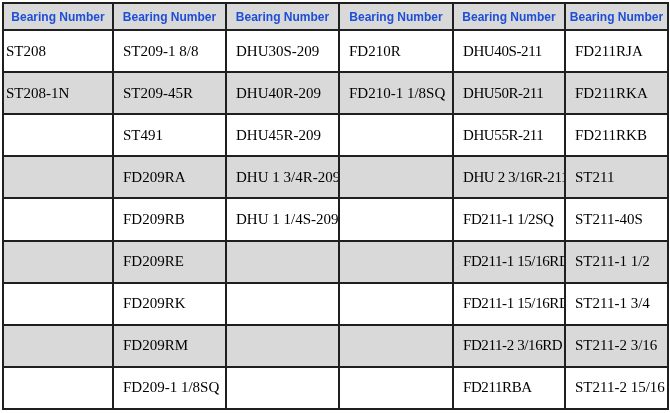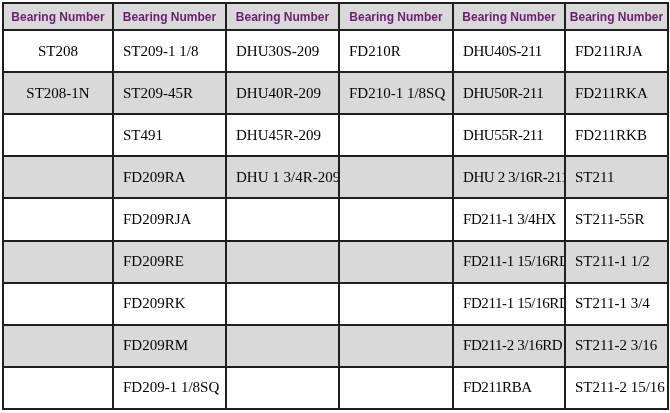--- a/index.html
+++ b/index.html
@@ -27,36 +27,35 @@
     border: 2px solid #1f1f1f;
     overflow: hidden;
     white-space: nowrap;
     box-sizing: border-box;
   }
   table.bearing-table th {
     background: #d9d9d9;
     font-family: "Liberation Sans", sans-serif;
     font-weight: bold;
     font-size: 12px;
-    color: #701a75;
+    color: #1d4ed8;
     text-align: center;
     height: 27px;
     padding: 0;
   }
   table.bearing-table td {
     font-size: 15px;
     color: #000000;
     background: #ffffff;
     padding: 0 2px 0 9px;
     height: 27px;
     vertical-align: middle;
     text-align: left;
   }
   table.bearing-table td.col-0 {
-    text-align: center;
     padding: 2px 2px;
   }
   table.bearing-table td.col-4 {
     letter-spacing: -0.4px;
   }
   table.bearing-table tbody tr.alt td {
     background: #d9d9d9;
   }
 </style>
 </head>
@@ -78,21 +77,21 @@
           <th>Bearing Number</th>
           <th>Bearing Number</th>
           <th>Bearing Number</th>
           <th>Bearing Number</th>
           <th>Bearing Number</th>
         </tr>
     </thead>
     <tbody id="table-body">
         <tr>
           <td class="col-0">ST208</td>
-          <td class="col-1">ST209-1 1/8</td>
+          <td class="col-1">ST209-1 8/8</td>
           <td class="col-2">DHU30S-209</td>
           <td class="col-3">FD210R</td>
           <td class="col-4">DHU40S-211</td>
           <td class="col-5">FD211RJA</td>
         </tr>
         <tr class="alt">
           <td class="col-0">ST208-1N</td>
           <td class="col-1">ST209-45R</td>
           <td class="col-2">DHU40R-209</td>
           <td class="col-3">FD210-1 1/8SQ</td>
@@ -110,25 +109,25 @@
         <tr class="alt">
           <td class="col-0"></td>
           <td class="col-1">FD209RA</td>
           <td class="col-2">DHU 1 3/4R-209</td>
           <td class="col-3"></td>
           <td class="col-4">DHU 2 3/16R-211</td>
           <td class="col-5">ST211</td>
         </tr>
         <tr>
           <td class="col-0"></td>
-          <td class="col-1">FD209RJA</td>
-          <td class="col-2"></td>
+          <td class="col-1">FD209RB</td>
+          <td class="col-2">DHU 1 1/4S-209</td>
           <td class="col-3"></td>
-          <td class="col-4">FD211-1 3/4HX</td>
-          <td class="col-5">ST211-55R</td>
+          <td class="col-4">FD211-1 1/2SQ</td>
+          <td class="col-5">ST211-40S</td>
         </tr>
         <tr class="alt">
           <td class="col-0"></td>
           <td class="col-1">FD209RE</td>
           <td class="col-2"></td>
           <td class="col-3"></td>
           <td class="col-4">FD211-1 15/16RD</td>
           <td class="col-5">ST211-1 1/2</td>
         </tr>
         <tr>

